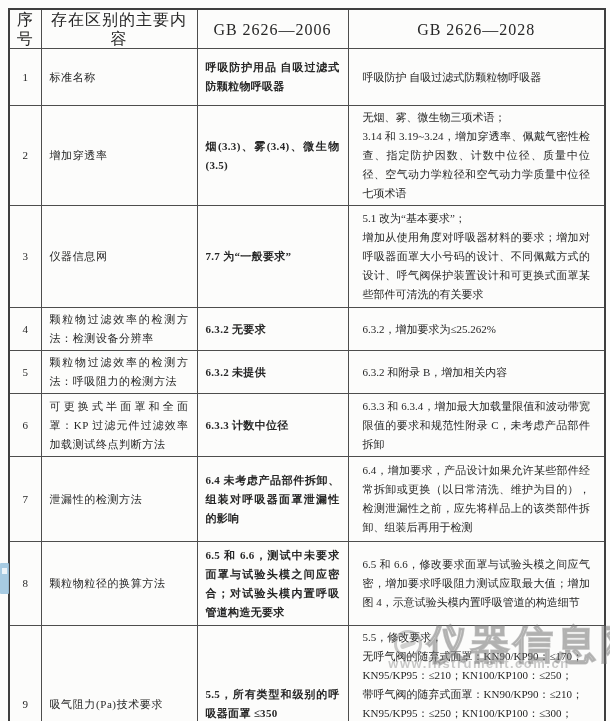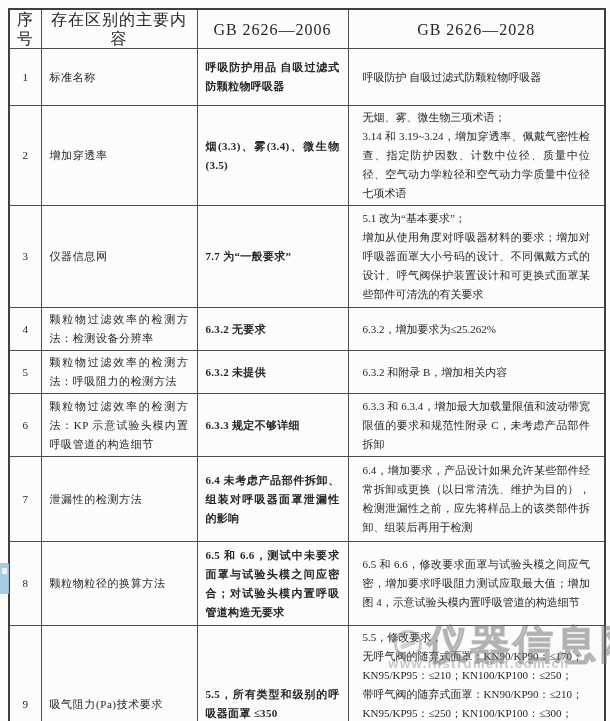--- a/index.html
+++ b/index.html
@@ -115,22 +115,22 @@
       <td class="gb2019">6.3.2，增加要求为≤25.262%</td>
     </tr>
     <tr style="height:38px">
       <td class="num">5</td>
       <td class="content">颗粒物过滤效率的检测方法：呼吸阻力的检测方法</td>
       <td class="gb2006">6.3.2 未提供</td>
       <td class="gb2019">6.3.2 和附录 B，增加相关内容</td>
     </tr>
     <tr style="height:63px">
       <td class="num">6</td>
-      <td class="content">颗粒物过滤效率的检测方法：KP 示意试验头模内置呼吸管道的构造细节</td>
-      <td class="gb2006">6.3.3 规定不够详细</td>
+      <td class="content">可更换式半面罩和全面罩：KP 过滤元件过滤效率加载测试终点判断方法</td>
+      <td class="gb2006">6.3.3 计数中位径</td>
       <td class="gb2019">6.3.3 和 6.3.4，增加最大加载量限值和波动带宽限值的要求和规范性附录 C，未考虑产品部件拆卸</td>
     </tr>
     <tr style="height:85px">
       <td class="num">7</td>
       <td class="content">泄漏性的检测方法</td>
       <td class="gb2006">6.4 未考虑产品部件拆卸、组装对呼吸器面罩泄漏性的影响</td>
       <td class="gb2019">6.4，增加要求，产品设计如果允许某些部件经常拆卸或更换（以日常清洗、维护为目的），检测泄漏性之前，应先将样品上的该类部件拆卸、组装后再用于检测</td>
     </tr>
     <tr style="height:84px">
       <td class="num">8</td>

